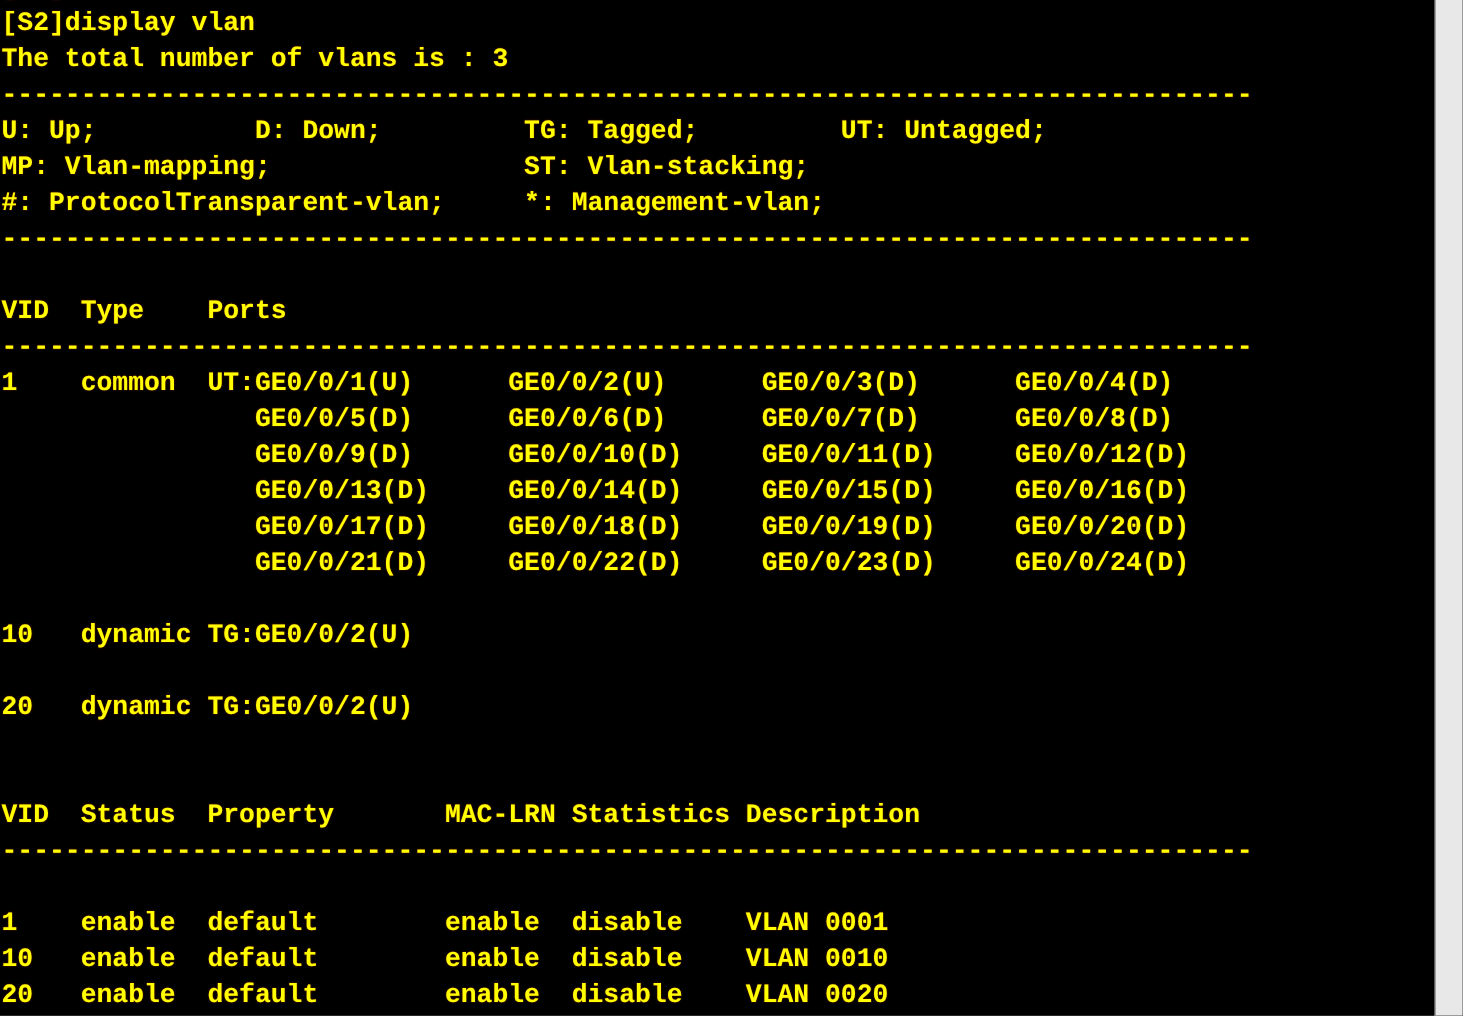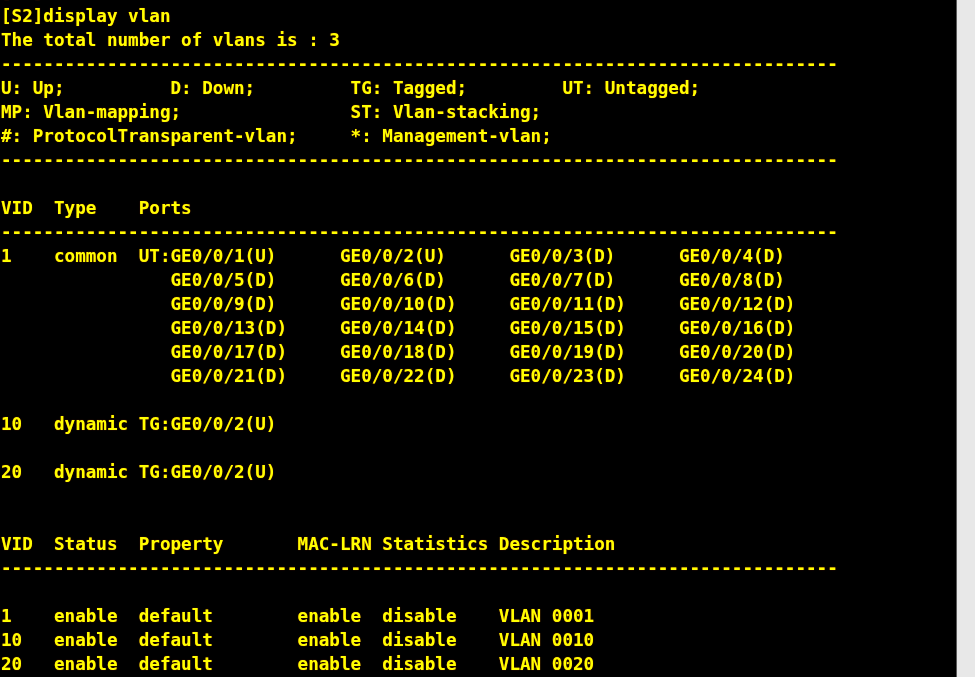--- a/index.html
+++ b/index.html
@@ -53,20 +53,21 @@
     letter-spacing: 0px;
     white-space: pre;
     text-shadow: 0 0 1px rgba(200,60,0,0.85);
     font-weight: bold;
     -webkit-font-smoothing: none;
   }
   .tline {
     display: block;
     height: 24px;
     white-space: pre;
+    font-family: Liberation Mono, monospace;
   }
 </style>
 </head>
 <body>
 
 <div id="terminal-window">
 
   <div id="terminal-screen">
     <pre id="terminal-output"><span class="tline">[S2]</span><span class="tline">[S2]display vlan</span><span class="tline">The total number of vlans is : 3</span><span class="tline">-------------------------------------------------------------------------------</span><span class="tline">U: Up;          D: Down;         TG: Tagged;         UT: Untagged;</span><span class="tline">MP: Vlan-mapping;                ST: Vlan-stacking;</span><span class="tline">#: ProtocolTransparent-vlan;     *: Management-vlan;</span><span class="tline">-------------------------------------------------------------------------------</span><span class="tline"> </span><span class="tline">VID  Type    Ports</span><span class="tline">-------------------------------------------------------------------------------</span><span class="tline">1    common  UT:GE0/0/1(U)      GE0/0/2(U)      GE0/0/3(D)      GE0/0/4(D)</span><span class="tline">                GE0/0/5(D)      GE0/0/6(D)      GE0/0/7(D)      GE0/0/8(D)</span><span class="tline">                GE0/0/9(D)      GE0/0/10(D)     GE0/0/11(D)     GE0/0/12(D)</span><span class="tline">                GE0/0/13(D)     GE0/0/14(D)     GE0/0/15(D)     GE0/0/16(D)</span><span class="tline">                GE0/0/17(D)     GE0/0/18(D)     GE0/0/19(D)     GE0/0/20(D)</span><span class="tline">                GE0/0/21(D)     GE0/0/22(D)     GE0/0/23(D)     GE0/0/24(D)</span><span class="tline"> </span><span class="tline">10   dynamic TG:GE0/0/2(U)</span><span class="tline"> </span><span class="tline">20   dynamic TG:GE0/0/2(U)</span><span class="tline"> </span><span class="tline"> </span><span class="tline">VID  Status  Property       MAC-LRN Statistics Description</span><span class="tline">-------------------------------------------------------------------------------</span><span class="tline"> </span><span class="tline">1    enable  default        enable  disable    VLAN 0001</span><span class="tline">10   enable  default        enable  disable    VLAN 0010</span><span class="tline">20   enable  default        enable  disable    VLAN 0020</span></pre>
   </div>

